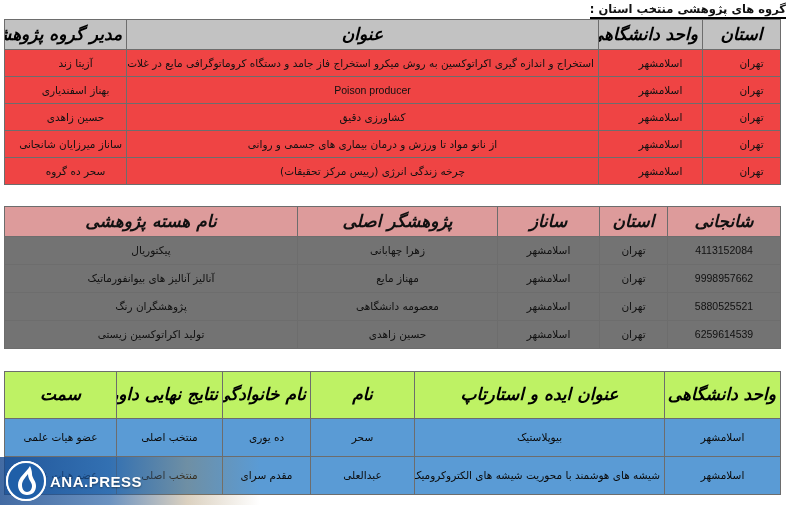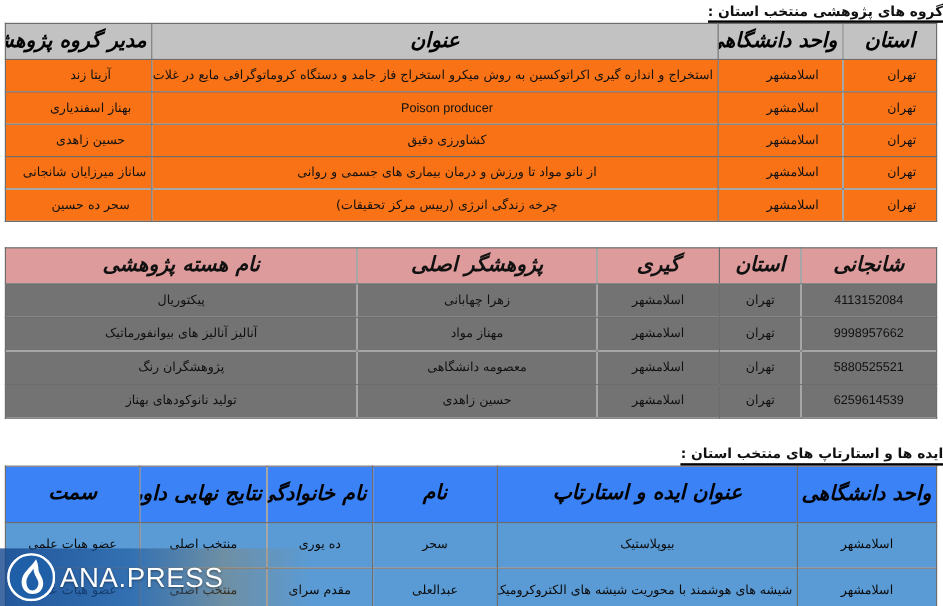--- a/index.html
+++ b/index.html
@@ -58,28 +58,28 @@
   }
   thead th {
     font-weight: bold;
     font-size: 17px;
     height: 22px;
     font-style: italic;
   }
 
   
   .t-groups thead th { background: #c2c2c2; color: #000; }
-  .t-groups tbody td { background: #f97316; color: #111; height: 20px; padding-left: 24px; }
+  .t-groups tbody td { background: #ef4444; color: #111; height: 20px; padding-left: 24px; }
 
   
   .t-cores thead th { background: #dd9b9b; color: #111; margin-top: 36px; }
   .t-cores tbody td { background: #737373; color: #111; height: 21px; }
 
   
-  .t-ideas thead th { background: #3b82f6; color: #000; height: 40px; margin-top: 35px; }
+  .t-ideas thead th { background: #bef264; color: #000; height: 40px; margin-top: 35px; }
   .t-ideas tbody td { background: #5a9bd5; color: #0a0a0a; height: 31px; }
 
   .gap-a { height: 21px; }
   .gap-b { height: 22px; }
   .top-pad { height: 2px; }
 
   
   .watermark {
     position: absolute;
     left: 0;
@@ -102,22 +102,22 @@
     margin: 0 4px 0 6px;
     border-radius: 50%;
     background: #1f5fa8;
     box-shadow: 0 0 0 2px #ffffff inset;
     position: relative;
     flex: 0 0 auto;
   }
   .wm-logo svg { display:block; }
   .wm-text {
     color: #ffffff;
-    font-size: 23px;
-    font-weight: normal;
+    font-size: 15px;
+    font-weight: bold;
     letter-spacing: 0.5px;
     font-family: "Liberation Sans", sans-serif;
     text-shadow: 0 1px 2px rgba(0,0,0,0.45);
   }
   .latin { font-family: Liberation Sans, sans-serif; }
 </style>
 </head>
 <body>
 
 <div class="page">
@@ -165,82 +165,79 @@
       <tr>
         <td>تهران</td>
         <td>اسلامشهر</td>
         <td>از نانو مواد تا ورزش و درمان بیماری های جسمی و روانی</td>
         <td>ساناز میرزایان شانجانی</td>
       </tr>
       <tr>
         <td>تهران</td>
         <td>اسلامشهر</td>
         <td>چرخه زندگی انرژی (رییس مرکز تحقیقات)</td>
-        <td>سحر ده حسین</td>
+        <td>سحر ده گروه</td>
       </tr>
     </tbody>
   </table>
 
   <div class="gap-a"></div>
 
 
   <table class="t-cores">
     <colgroup>
       <col style="width:113px">
       <col style="width:68px">
       <col style="width:102px">
       <col style="width:200px">
       <col style="width:293px">
     </colgroup>
     <thead>
       <tr>
         <th>شانجانی</th>
         <th>استان</th>
-        <th>گیری</th>
+        <th>ساناز</th>
         <th>پژوهشگر اصلی</th>
         <th>نام هسته پژوهشی</th>
       </tr>
     </thead>
     <tbody>
       <tr>
         <td class="latin">4113152084</td>
         <td>تهران</td>
         <td>اسلامشهر</td>
         <td>زهرا چهابانی</td>
         <td>پیکتوریال</td>
       </tr>
       <tr>
         <td class="latin">9998957662</td>
         <td>تهران</td>
         <td>اسلامشهر</td>
-        <td>مهناز مواد</td>
+        <td>مهناز مایع</td>
         <td>آنالیز آنالیز های بیوانفورماتیک</td>
       </tr>
       <tr>
         <td class="latin">5880525521</td>
         <td>تهران</td>
         <td>اسلامشهر</td>
         <td>معصومه دانشگاهی</td>
         <td>پژوهشگران رنگ</td>
       </tr>
       <tr>
         <td class="latin">6259614539</td>
         <td>تهران</td>
         <td>اسلامشهر</td>
         <td>حسین زاهدی</td>
-        <td>تولید نانوکودهای بهناز</td>
+        <td>تولید اکراتوکسین زیستی</td>
       </tr>
     </tbody>
   </table>
 
   <div class="gap-b"></div>
 
-  <div class="title-wrap">
-    <span class="title-inner">ایده ها و استارتاپ های منتخب استان :</span>
-  </div>
 
   <table class="t-ideas">
     <colgroup>
       <col style="width:116px">
       <col style="width:250px">
       <col style="width:104px">
       <col style="width:88px">
       <col style="width:106px">
       <col style="width:112px">
     </colgroup>

